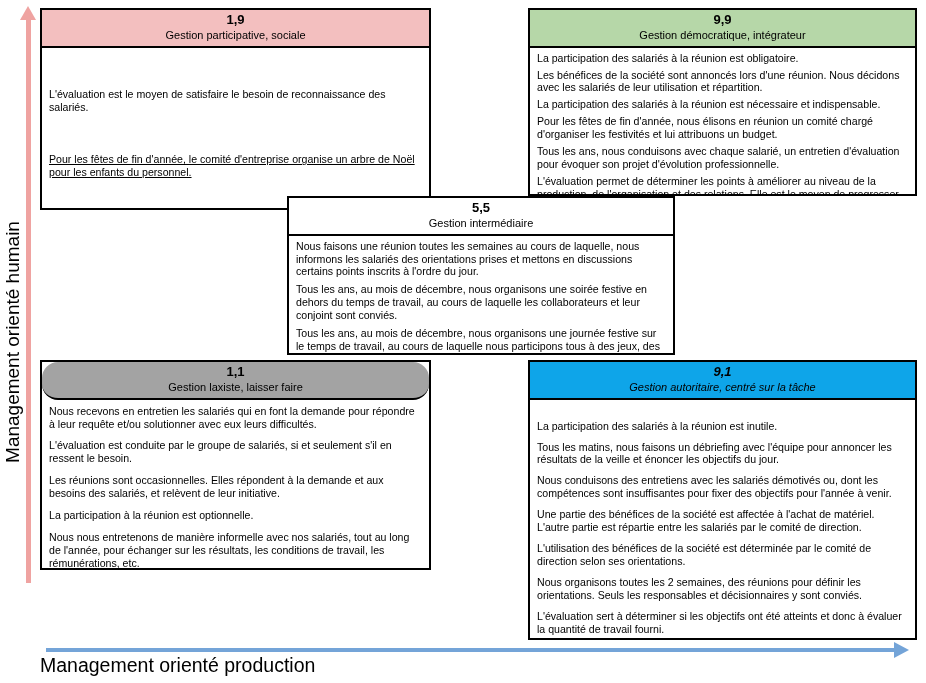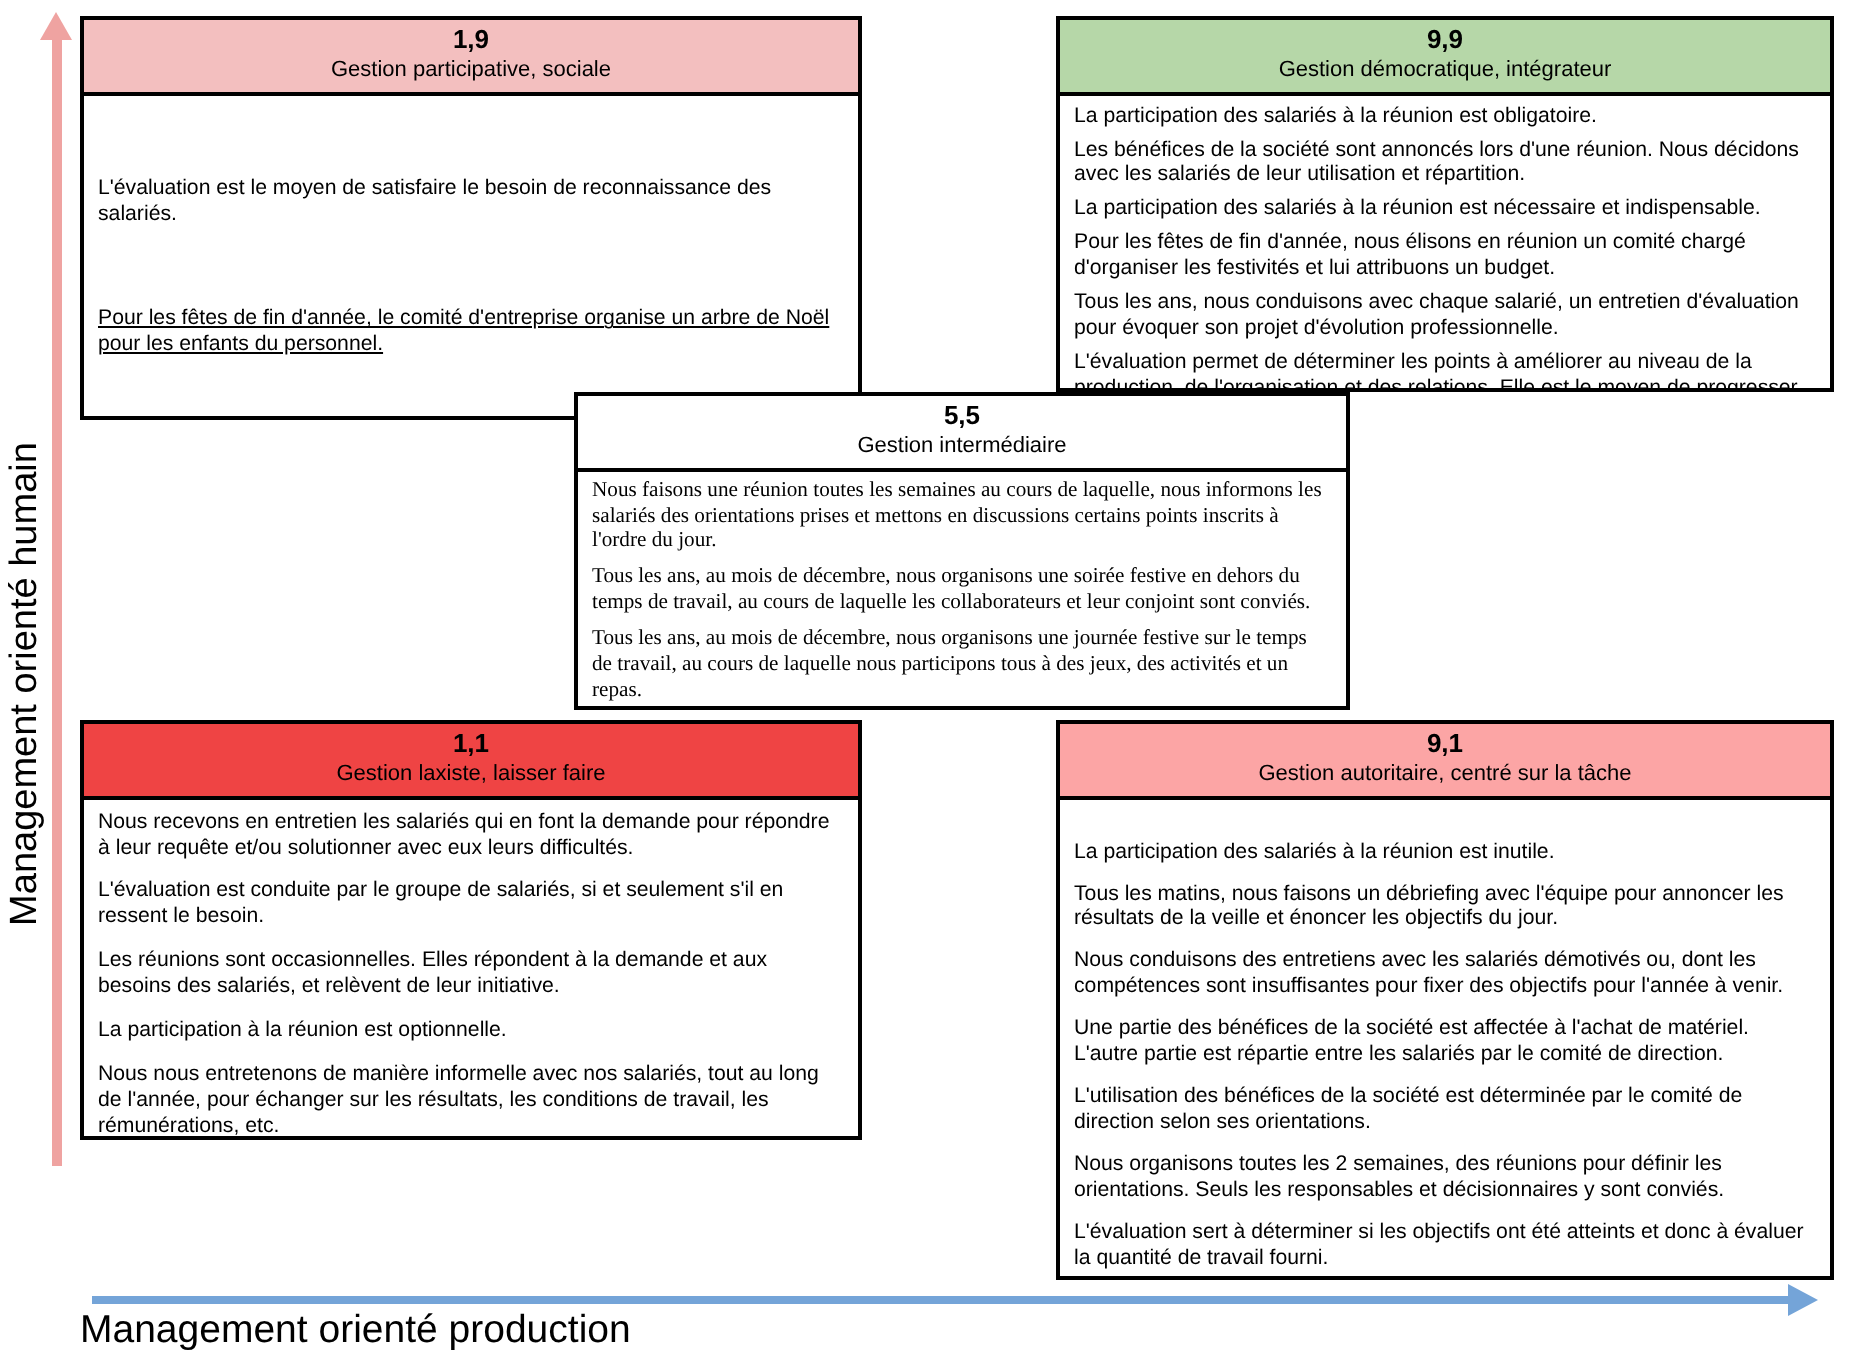--- a/index.html
+++ b/index.html
@@ -17,21 +17,21 @@
   #q19 { left:40px; top:8px;  width:391px; height:202px; }
   #q99 { left:528px; top:8px; width:389px; height:188px; }
   #q55 { left:287px; top:196px; width:388px; height:159px; }
   #q11 { left:40px; top:360px; width:391px; height:210px; }
   #q91 { left:528px; top:360px; width:389px; height:280px; }
 
   #q19 .q-body p { margin:0; }
   #q19 .q-body p:first-child { margin-top:36px; }
   #q19 .q-body p + p { margin-top:40px;text-decoration:underline; }
   #q99 .q-body p { margin-bottom:4px; }
-  #q55 .q-body p { margin-bottom:5px;font-family:Liberation Serif, serif; }
+  #q55 .q-body p { margin-bottom:5px; }
   #q11 .q-body p { margin-bottom:9px; }
   #q11 .q-body { padding-top:5px; }
   #q91 .q-body { padding-top:20px; }
   #q91 .q-body p { margin-bottom:8px; }
 
   
   .v-arrow .shaft { position:absolute; left:26px; top:19px; width:5px; height:564px; background:currentColor; }
   .v-arrow .head  { position:absolute; left:20px; top:6px; width:0; height:0;
                     border-left:8.5px solid transparent; border-right:8.5px solid transparent;
                     border-bottom:14px solid currentColor; }
@@ -95,35 +95,35 @@
       <div class="q-title">Gestion intermédiaire</div>
     </div>
     <div class="q-body">
         <p>Nous faisons une réunion toutes les semaines au cours de laquelle, nous informons les salariés des orientations prises et mettons en discussions certains points inscrits à l'ordre du jour.</p>
         <p>Tous les ans, au mois de décembre, nous organisons une soirée festive en dehors du temps de travail, au cours de laquelle les collaborateurs et leur conjoint sont conviés.</p>
         <p>Tous les ans, au mois de décembre, nous organisons une journée festive sur le temps de travail, au cours de laquelle nous participons tous à des jeux, des activités et un repas.</p>
       </div>
   </div>
 
   <div class="quadrant" id="q11">
-    <div class="q-header" style="background-color: #ef4444;">
+    <div class="q-header" style="background-color: #a3a3a3; border-radius: 16px;">
       <div class="q-score">1,1</div>
       <div class="q-title">Gestion laxiste, laisser faire</div>
     </div>
     <div class="q-body">
         <p>Nous recevons en entretien les salariés qui en font la demande pour répondre à leur requête et/ou solutionner avec eux leurs difficultés.</p>
         <p>L'évaluation est conduite par le groupe de salariés, si et seulement s'il en ressent le besoin.</p>
         <p>Les réunions sont occasionnelles. Elles répondent à la demande et aux besoins des salariés, et relèvent de leur initiative.</p>
         <p>La participation à la réunion est optionnelle.</p>
         <p>Nous nous entretenons de manière informelle avec nos salariés, tout au long de l'année, pour échanger sur les résultats, les conditions de travail, les rémunérations, etc.</p>
       </div>
   </div>
 
   <div class="quadrant" id="q91">
-    <div class="q-header" style="background-color: #fca5a5;">
+    <div class="q-header" style="background-color: #0ea5e9; font-style: italic;">
       <div class="q-score">9,1</div>
       <div class="q-title">Gestion autoritaire, centré sur la tâche</div>
     </div>
     <div class="q-body">
         <p>La participation des salariés à la réunion est inutile.</p>
         <p>Tous les matins, nous faisons un débriefing avec l'équipe pour annoncer les résultats de la veille et énoncer les objectifs du jour.</p>
         <p>Nous conduisons des entretiens avec les salariés démotivés ou, dont les compétences sont insuffisantes pour fixer des objectifs pour l'année à venir.</p>
         <p>Une partie des bénéfices de la société est affectée à l'achat de matériel. L'autre partie est répartie entre les salariés par le comité de direction.</p>
         <p>L'utilisation des bénéfices de la société est déterminée par le comité de direction selon ses orientations.</p>
         <p>Nous organisons toutes les 2 semaines, des réunions pour définir les orientations. Seuls les responsables et décisionnaires y sont conviés.</p>

